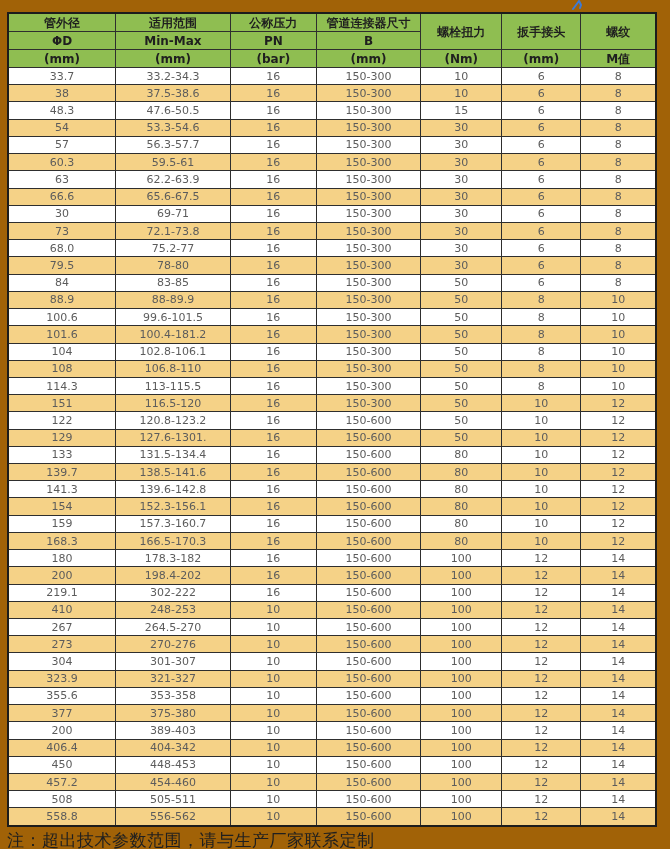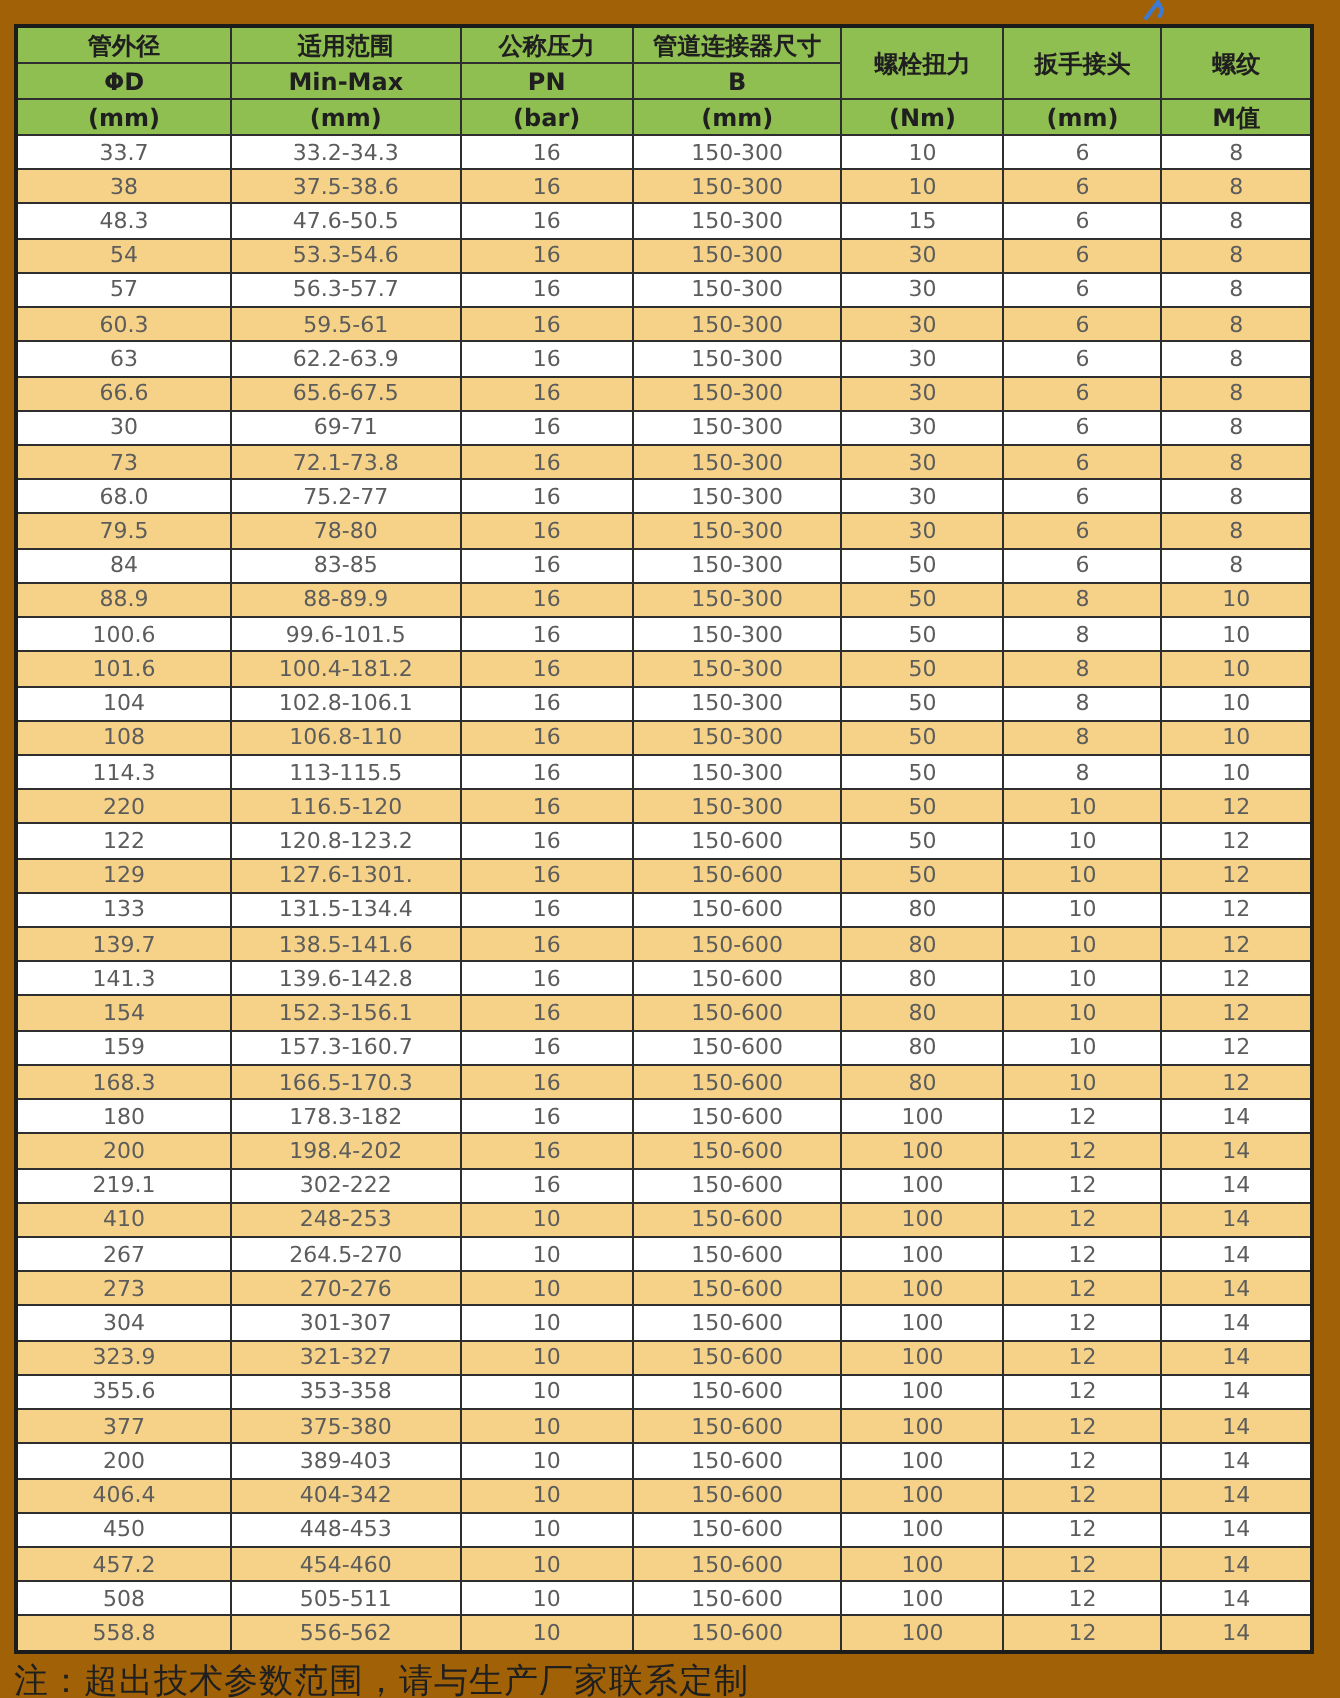--- a/index.html
+++ b/index.html
@@ -281,21 +281,21 @@
         <tr>
           <td>114.3</td>
           <td>113-115.5</td>
           <td>16</td>
           <td>150-300</td>
           <td>50</td>
           <td>8</td>
           <td>10</td>
         </tr>
         <tr class="alt">
-          <td>220</td>
+          <td>151</td>
           <td>116.5-120</td>
           <td>16</td>
           <td>150-300</td>
           <td>50</td>
           <td>10</td>
           <td>12</td>
         </tr>
         <tr>
           <td>122</td>
           <td>120.8-123.2</td>

